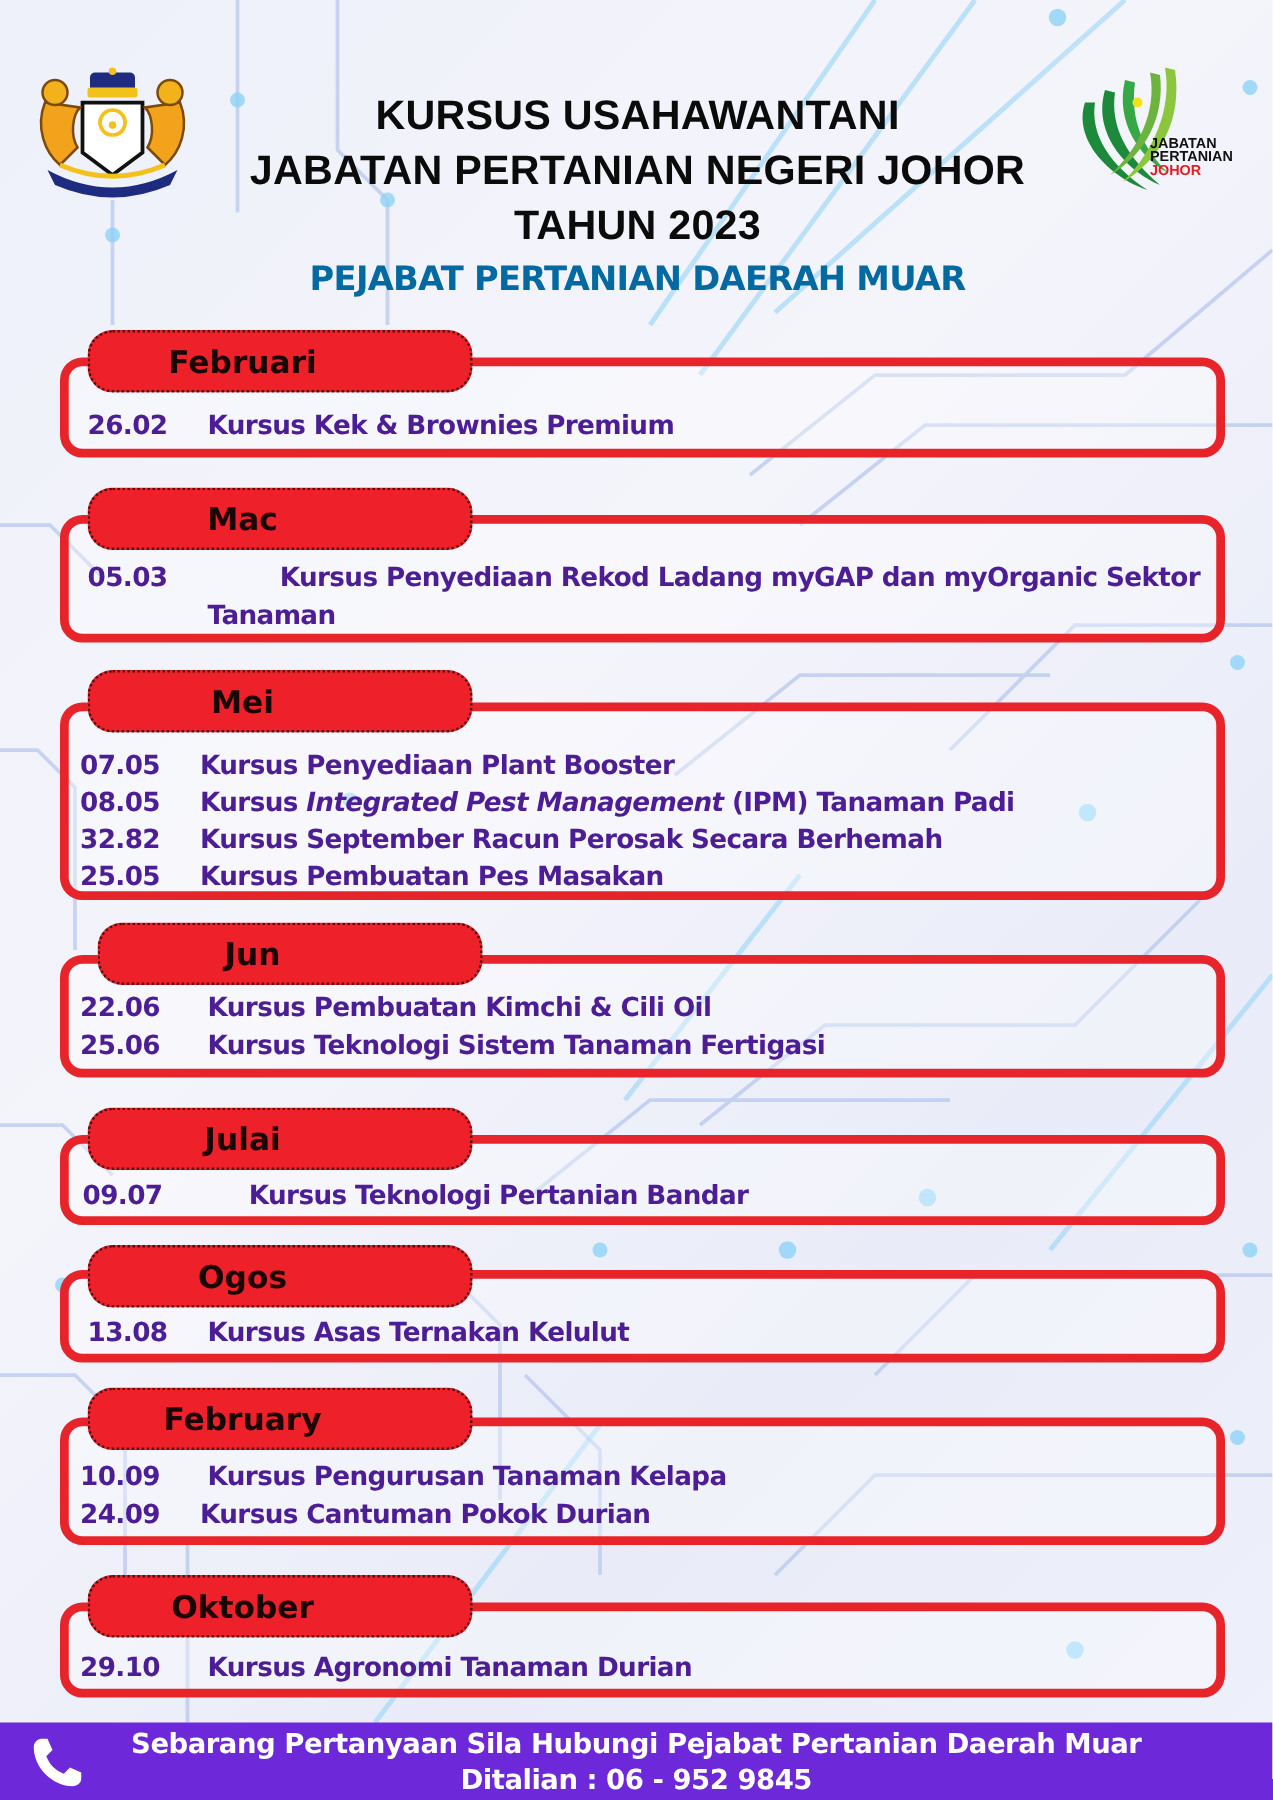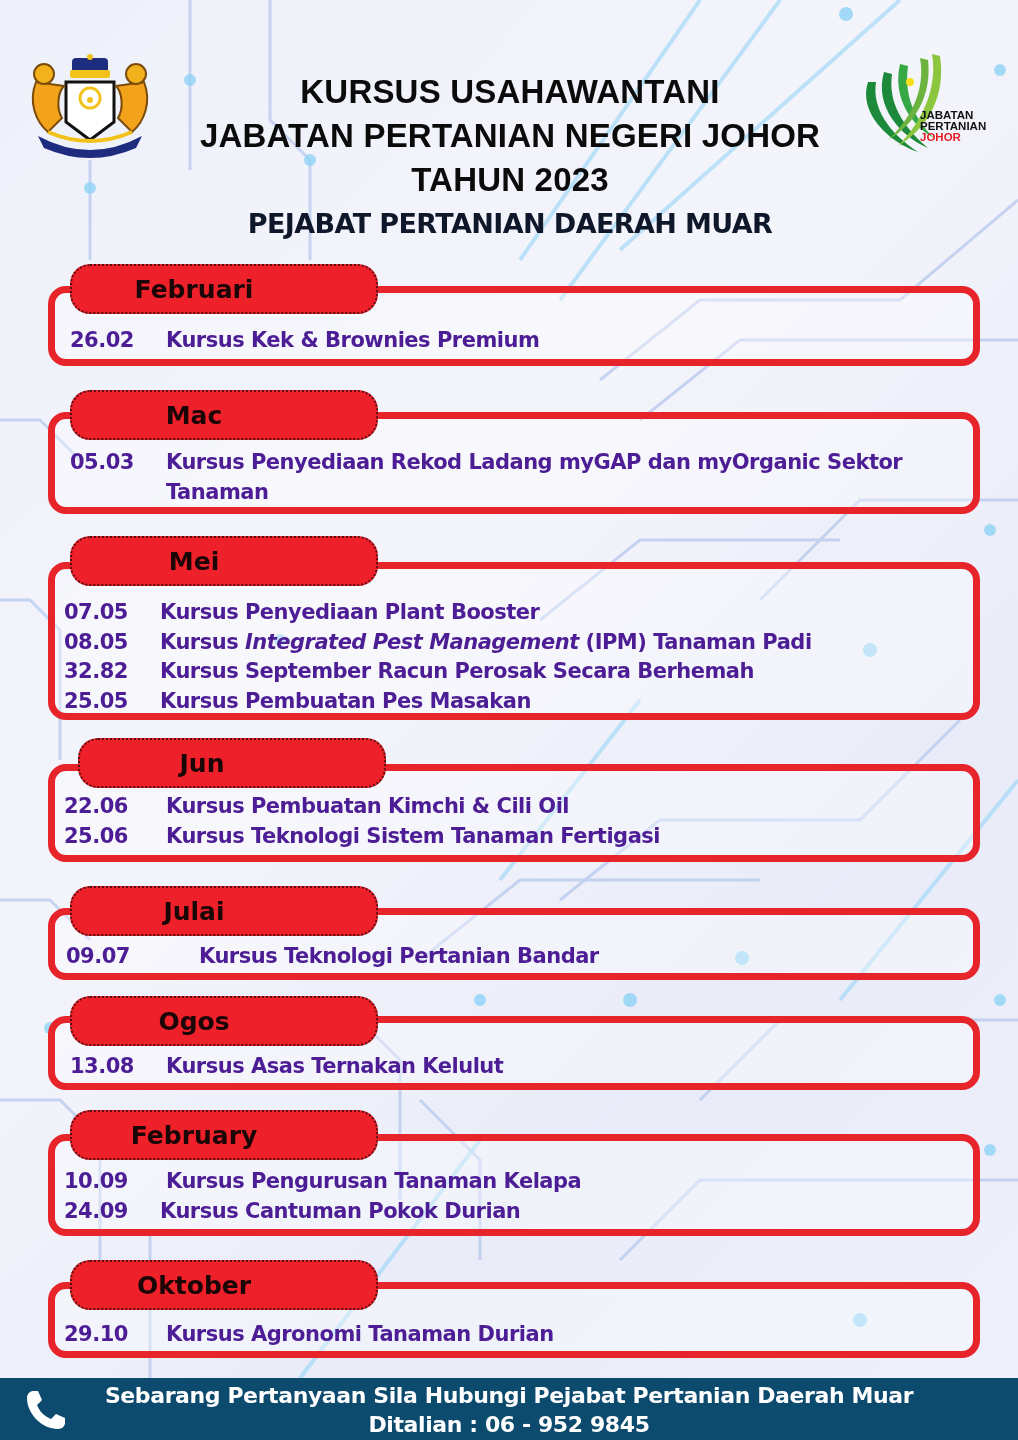--- a/index.html
+++ b/index.html
@@ -13,21 +13,21 @@
   .bg-circuit { position: absolute; inset: 0; z-index: 0; pointer-events: none; }
   .content { position: absolute; inset: 0; z-index: 1; }
 
   
   .crest { position: absolute; left: 18px; top: 52px; width: 144px; height: 110px; }
   .jp-logo { position: absolute; left: 848px; top: 52px; width: 164px; height: 104px; }
   .jp-text { position: absolute; left: 920px; top: 110px; font-family: "Liberation Sans", sans-serif; font-weight: 700; font-size: 11.5px; line-height: 11px; color: #111; }
   .jp-text .red { color: #e31b23; }
   .title-block { position: absolute; left: 160px; width: 700px; top: 70px; text-align: center; }
   .title-line { font-family: "Liberation Sans", sans-serif; font-weight: 700; font-size: 33px; line-height: 44px; color: #0b0b0b; letter-spacing: 0.2px; }
-  .subtitle { font-family: "DejaVu Sans", sans-serif; font-weight: 700; font-size: 27px; line-height: 40px; color: #0f172a; letter-spacing: -0.6px; margin-top: 2px; }
+  .subtitle { font-family: "DejaVu Sans", sans-serif; font-weight: 700; font-size: 27px; line-height: 40px; color: #0369a1; letter-spacing: -0.6px; margin-top: 2px; }
 
   
   .month { position: absolute; left: 48px; width: 932px; }
   .month-frame {
     position: absolute; left: 0; right: 0; bottom: 0;
     border: 7px solid #e8242b; border-radius: 18px;
     background: rgba(255,255,255,0.35);
   }
   .month-tab {
     position: absolute; left: 22px; top: 0; width: 308px; height: 50px;
@@ -37,21 +37,21 @@
   .month-tab span { font-family: "DejaVu Sans", sans-serif; font-weight: 700; font-size: 25px; color: #1a0606; transform: translateX(-30px); }
   .rows { position: absolute; left: 16px; right: 20px; }
   .row { display: flex; font-family: "DejaVu Sans", sans-serif; font-weight: 700; font-size: 21px; line-height: 29.5px; color: #4c1d95; letter-spacing: -0.5px; }
   .row .date { width: 96px; flex: none; }
   .row .date.wide { width: 102px; }
   .row .title em { font-style: italic; }
 
   
   .footer {
     position: absolute; left: 0; right: 0; top: 1378px; height: 62px;
-    background: #0c4a6e; color: #fff; text-align: center;
+    background: #6d28d9; color: #fff; text-align: center;
   }
   .footer .line1 { font-family: "DejaVu Sans", sans-serif; font-weight: 700; font-size: 22px; line-height: 30px; padding-top: 3px; letter-spacing: -0.4px; }
   .footer .line2 { font-family: "DejaVu Sans", sans-serif; font-weight: 700; font-size: 22px; line-height: 28px; letter-spacing: -0.4px; }
   .phone-icon { position: absolute; left: 24px; top: 10px; width: 44px; height: 44px; }
 </style>
 </head>
 <body>
 
 <svg class="bg-circuit" width="1018" height="1440" viewBox="0 0 1018 1440">
   <g stroke="#b7c8ee" stroke-width="3" fill="none" opacity="0.75">
@@ -151,21 +151,21 @@
         </div>
     </div>
   </section>
 
   <section class="month" style="top:390px;height:124px;">
     <div class="month-frame" style="top:22px;"></div>
     <div class="month-tab">
         <span>Mac</span>
       </div>
     <div class="rows" style="top:58px;">
-      <div class="row" style="padding-left:6px;">
+      <div class="row" style="padding-left:6px;justify-content:space-between;">
           <span class="date">05.03</span>
           <span class="title">Kursus Penyediaan Rekod Ladang myGAP dan myOrganic Sektor</span>
         </div>
       <div class="row" style="padding-left:6px;">
           <span class="date"></span>
           <span class="title">Tanaman</span>
         </div>
     </div>
   </section>
 

